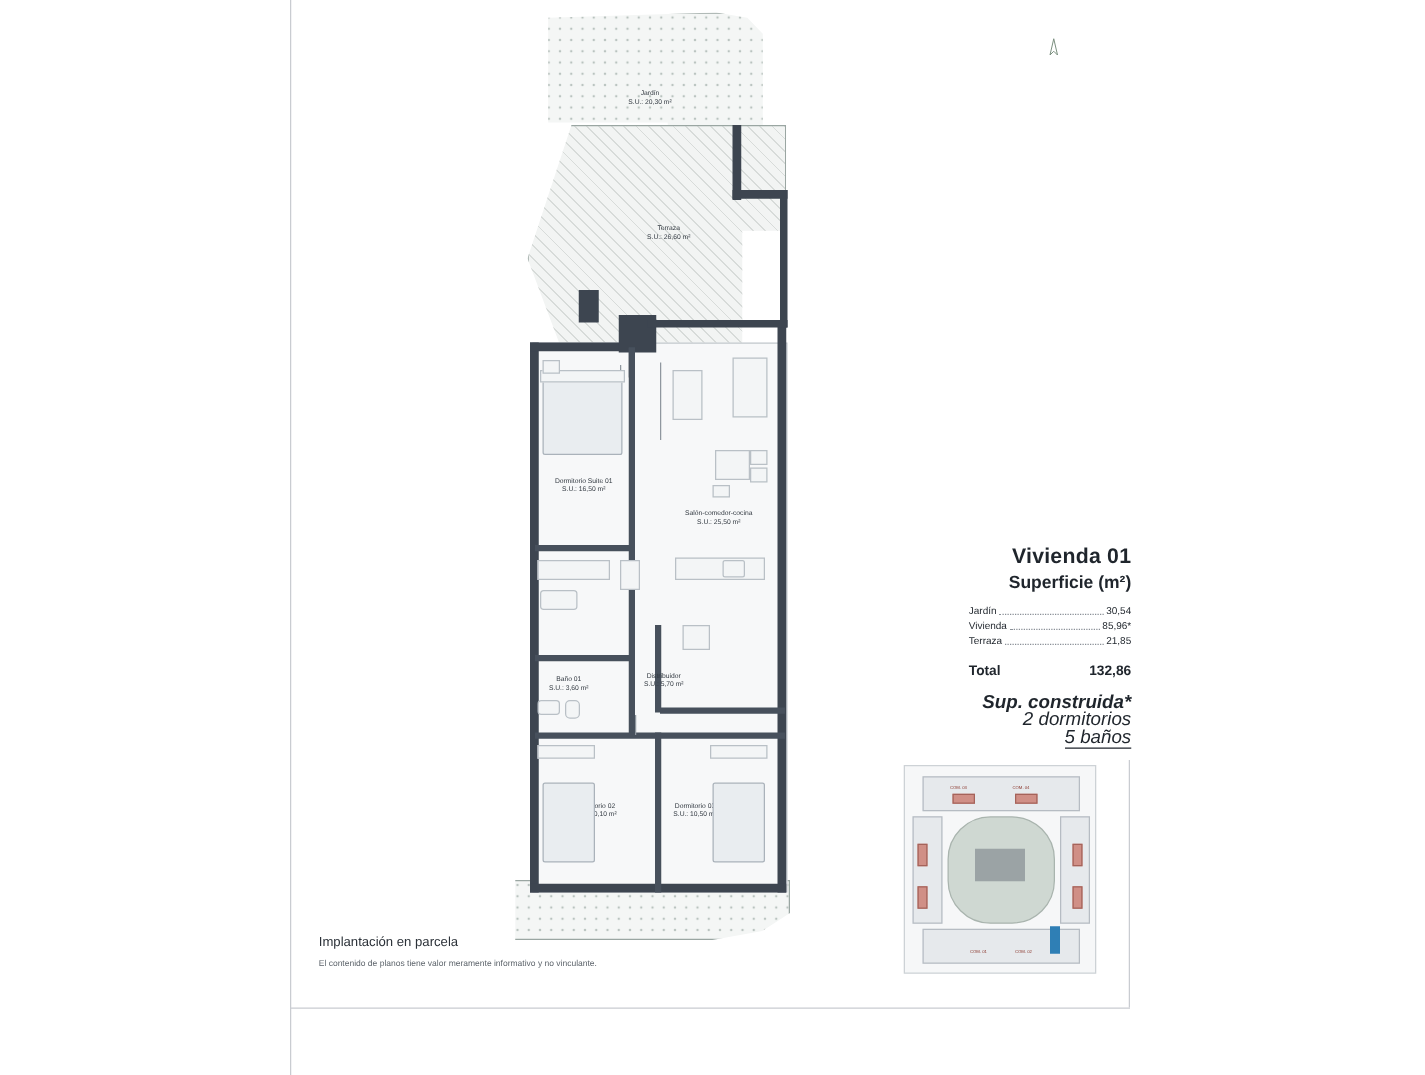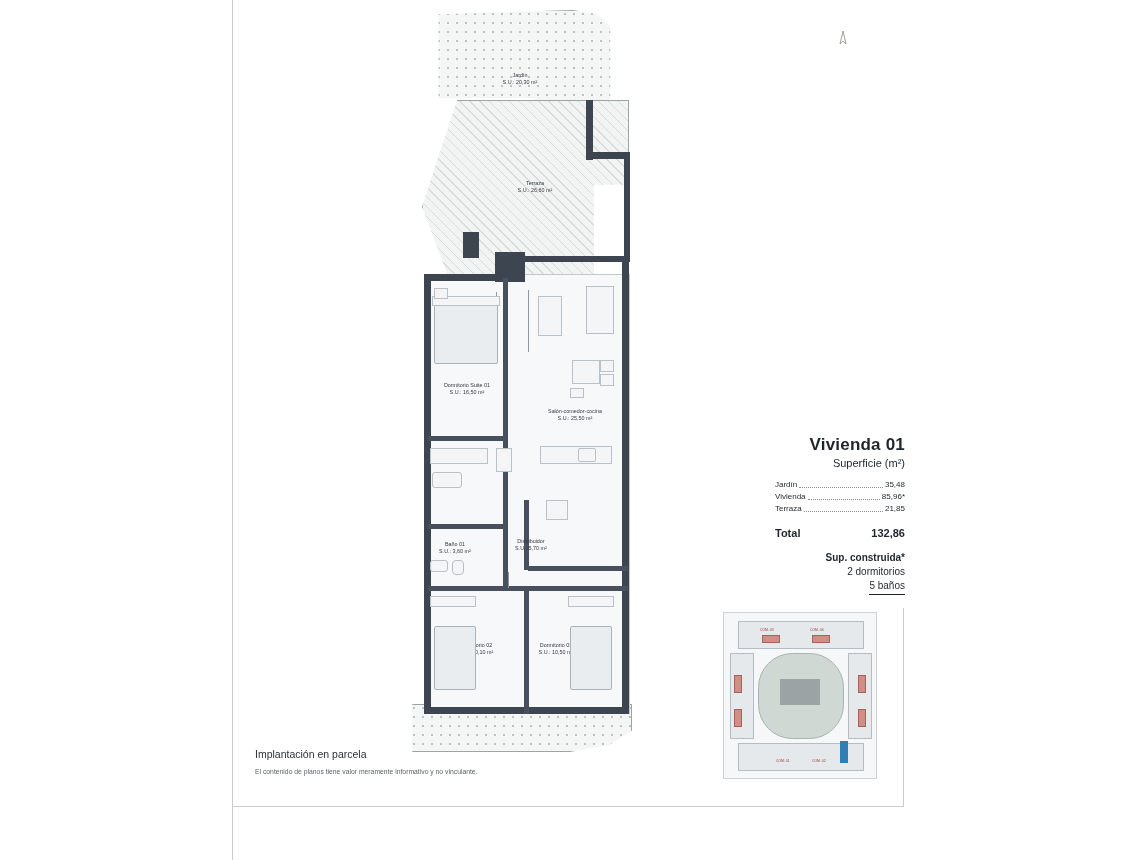--- a/index.html
+++ b/index.html
@@ -23,27 +23,27 @@
   .wall{position:absolute;background:#3d4550;}
   .wall-l{position:absolute;background:#47505c;}
   .thin{position:absolute;background:#8f979f;}
   .roomfill{position:absolute;background:#f7f8f9;}
   .lbl{position:absolute;text-align:center;font-size:5.4px;line-height:7px;color:#333a42;white-space:nowrap;}
   .furn-s{position:absolute;border:1px solid #b9c0c6;background:#f3f5f6;}
   .bedfill{position:absolute;background:#e9edf0;border:1px solid #aab2ba;}
   
   .info{position:absolute;left:775px;top:435px;width:130px;text-align:right;}
   .info h1{margin:0;font-size:17px;font-weight:bold;letter-spacing:.2px;color:#1f252c;}
-  .info h2{margin:2px 0 0 0;font-size:11px;font-weight:normal;color:#1f252c;}
+  .info h2{margin:2px 0 0 0;font-size:14px;font-weight:bold;color:#1f252c;}
   .rowlist{margin-top:10px;font-size:8px;line-height:12px;color:#1f252c;}
   .rowlist .r{display:flex;justify-content:space-between;}
   .rowlist .r .dots{flex:1;margin:0 2px;border-bottom:1px dotted #8a9097;position:relative;top:-3px;}
   .total{margin-top:12px;display:flex;justify-content:space-between;font-size:11px;font-weight:bold;color:#1f252c;}
   .total .tv{margin-left:4px;}
-  .constr{margin-top:12px;font-size:10px;line-height:14px;color:#1f252c;}
+  .constr{margin-top:12px;font-size:15px;line-height:14px;color:#1f252c;font-style:italic;}
   .constr .b{font-weight:bold;}
   .underline{border-bottom:1px solid #1f252c;display:inline-block;padding-bottom:1px;}
   
   .keyplan{position:absolute;left:723px;top:612px;width:152px;height:165px;background:#f6f7f8;border:1px solid #cdd2d6;}
   .kp-block{position:absolute;background:#e6e9ec;border:1px solid #b6bcc3;}
   .kp-dark{position:absolute;background:#5b646e;}
   .kp-red{position:absolute;background:#d08f86;border:1px solid #a5635a;}
   .kp-blue{position:absolute;background:#2f7fb5;}
   .kp-green{position:absolute;background:#cfd8d2;border:1px solid #a9b4ae;border-radius:40%;}
   .kp-txt{position:absolute;font-size:3.4px;color:#8c3a30;}
@@ -167,21 +167,21 @@
   </div>
 
   <div class="info">
     <h1>Vivienda 01</h1>
     <h2>Superficie (m²)</h2>
 
     <div class="rowlist">
       <div class="r">
         <span>Jardín</span>
         <span class="dots"></span>
-        <span>35,48</span>
+        <span>30,54</span>
       </div>
       <div class="r">
         <span>Vivienda</span>
         <span class="dots"></span>
         <span>85,96*</span>
       </div>
       <div class="r">
         <span>Terraza</span>
         <span class="dots"></span>
         <span>21,85</span>

